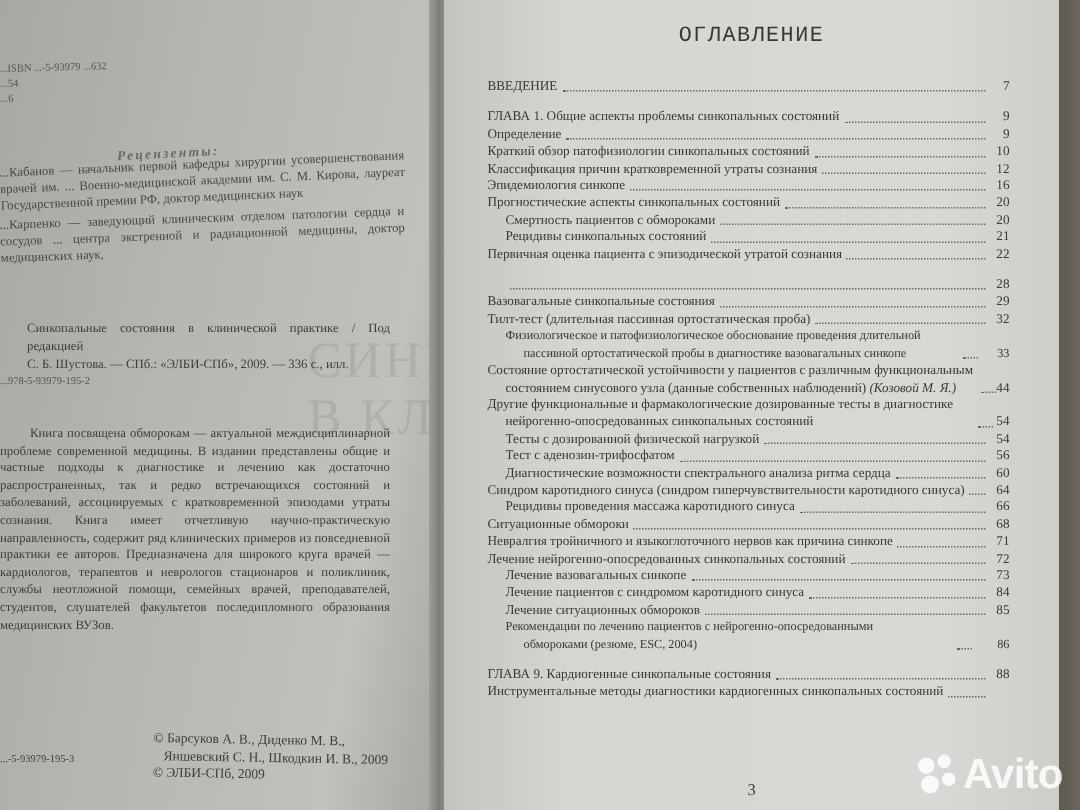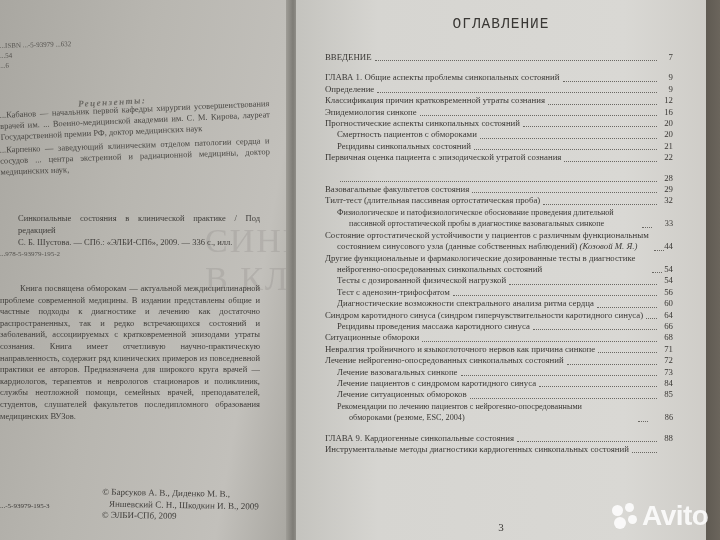--- a/index.html
+++ b/index.html
@@ -109,20 +109,25 @@
         <span class="lbl">ГЛАВА 1. Общие аспекты проблемы синкопальных состояний</span>
         <span class="dots"></span>
         <span class="pg">9</span>
       </div>
     <div class="row">
         <span class="lbl">Определение</span>
         <span class="dots"></span>
         <span class="pg">9</span>
       </div>
     <div class="row">
+        <span class="lbl">Краткий обзор патофизиологии синкопальных состояний</span>
+        <span class="dots"></span>
+        <span class="pg">10</span>
+      </div>
+    <div class="row">
         <span class="lbl">Классификация причин кратковременной утраты сознания</span>
         <span class="dots"></span>
         <span class="pg">12</span>
       </div>
     <div class="row">
         <span class="lbl">Эпидемиология синкопе</span>
         <span class="dots"></span>
         <span class="pg">16</span>
       </div>
     <div class="row">
@@ -144,21 +149,21 @@
         <span class="lbl">Первичная оценка пациента с эпизодической утратой сознания</span>
         <span class="dots"></span>
         <span class="pg">22</span>
       </div>
     <div class="gap"></div>
     <div class="row hang">
         <span class="dots"></span>
         <span class="pg">28</span>
       </div>
     <div class="row">
-        <span class="lbl">Вазовагальные факультетов состояния</span>
+        <span class="lbl">Вазовагальные синкопальные состояния</span>
         <span class="dots"></span>
         <span class="pg">29</span>
       </div>
     <div class="row">
         <span class="lbl">Тилт-тест (длительная пассивная ортостатическая проба)</span>
         <span class="dots"></span>
         <span class="pg">32</span>
       </div>
     <div class="row hang2 small">
         <span class="lbl">Физиологическое и патофизиологическое обоснование проведения длительной пассивной ортостатической пробы в диагностике вазовагальных синкопе</span>

